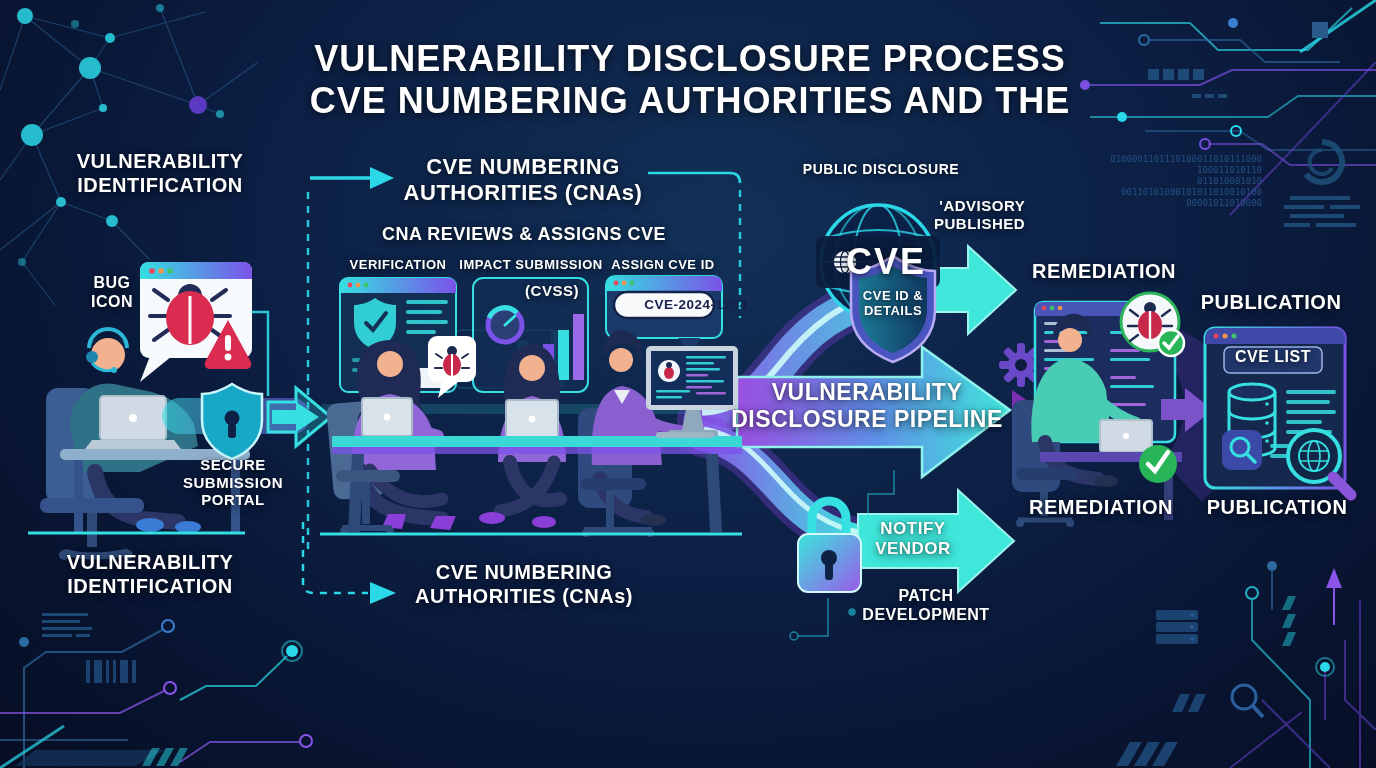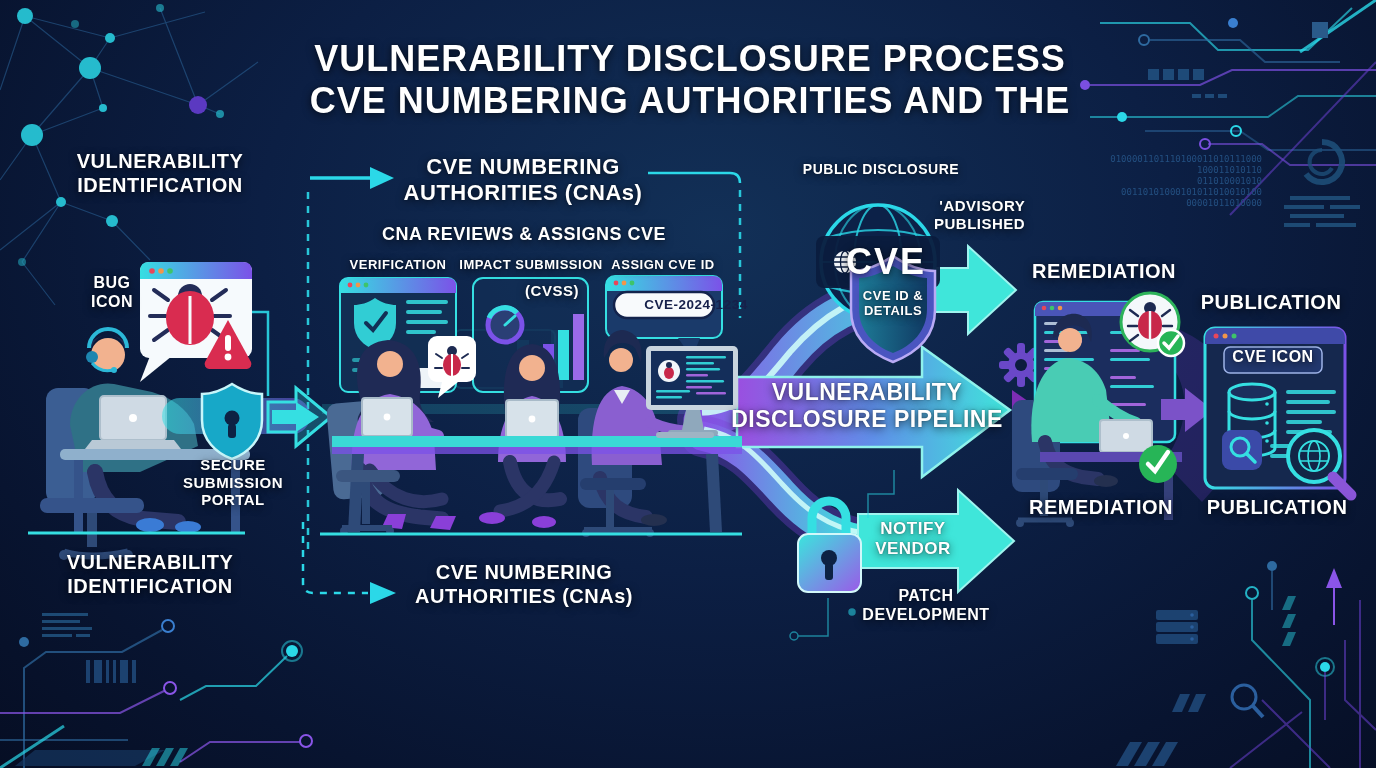--- a/index.html
+++ b/index.html
@@ -681,21 +681,21 @@
       <span>DEVELOPMENT</span>
 </div>
 
 <div class="lbl" style="left:1104px;top:260px;font-size:20px;">
   <span>REMEDIATION</span>
 </div>
 <div class="lbl" style="left:1271px;top:291px;font-size:20px;">
   <span>PUBLICATION</span>
 </div>
 <div class="lbl" style="left:1273px;top:348px;font-size:16px;">
-  <span>CVE ICON</span>
+  <span>CVE LIST</span>
 </div>
 <div class="lbl" style="left:1101px;top:496px;font-size:20px;">
   <span>REMEDIATION</span>
 </div>
 <div class="lbl" style="left:1277px;top:496px;font-size:20px;">
   <span>PUBLICATION</span>
 </div>
 
 </div>
 

